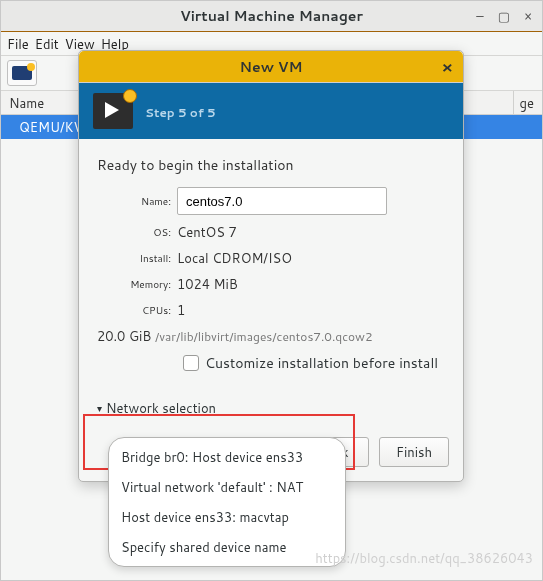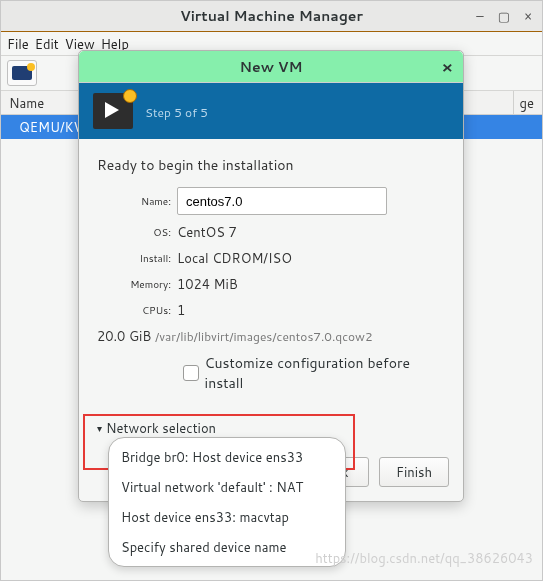--- a/index.html
+++ b/index.html
@@ -101,21 +101,21 @@
     left: 78px;
     top: 50px;
     width: 386px;
     background: #f5f6f5;
     border: 1px solid #b4b4b2;
     border-radius: 5px;
     box-shadow: 0 4px 14px rgba(0,0,0,0.2);
   }
   .d-titlebar {
     height: 32px;
-    background: #86efac;
+    background: #eab308;
     border-bottom: 1px solid #d0d0ce;
     border-radius: 5px 5px 0 0;
     display: flex;
     align-items: center;
     position: relative;
   }
   .d-titlebar .title { flex: 1; text-align: center; font-weight: 700; }
   .d-titlebar .close {
     position: absolute; right: 10px;
     font-size: 16px; font-weight: 700;
@@ -131,21 +131,21 @@
   }
   .icon-vm {
     width: 40px; height: 36px;
     background: #2d2d2d;
     border-radius: 2px;
     position: relative;
   }
   .icon-vm::before { content:""; position:absolute; left:12px; top:9px; border-left:14px solid #fff; border-top:8px solid transparent; border-bottom:8px solid transparent; }
   .icon-vm .star { position:absolute; right:-4px; top:-4px; width:14px; height:14px; background:#fbbf24; border-radius:50%; border:1px solid #a86b00;}
   .d-h-title { font-size: 15px; font-weight: 600;}
-  .d-h-sub { color: #b9d7eb; font-size: 12px; margin-top: 2px; }
+  .d-h-sub { color: #b9d7eb; font-size: 12px; margin-top: 2px; font-weight: bold; }
   .d-body { padding: 16px 18px 12px 18px; }
   .ready { margin-bottom: 12px; color:#333;}
   .form-row { display:flex; align-items:center; margin-bottom:8px;}
   .form-row .label { width: 80px; text-align: right; padding-right: 6px; color:#333; font-size:10px;}
   .form-row .value { flex:1; color:#333; font-size:13px; }
   input[type="text"].ti {
     height: 28px;
     border: 1px solid #b2b2b0;
     border-radius: 2px;
     padding: 0 8px;
@@ -256,21 +256,21 @@
       <div class="value">1</div>
     </div>
     <div class="form-row">
       <div class="value">
         <span>20.0 GiB</span>
         <span class="storage-path">/var/lib/libvirt/images/centos7.0.qcow2</span>
       </div>
     </div>
     <div class="cbx-row">
       <div class="cbx"></div>
-      <span>Customize configuration before install</span>
+      <span>Customize installation before install</span>
     </div>
 
     <div class="net-sec">
       <div class="net-expander">
         <span>Network selection</span>
       </div>
     </div>
   </div>
   <div class="d-footer">
     <div class="gbtn">Back</div>

